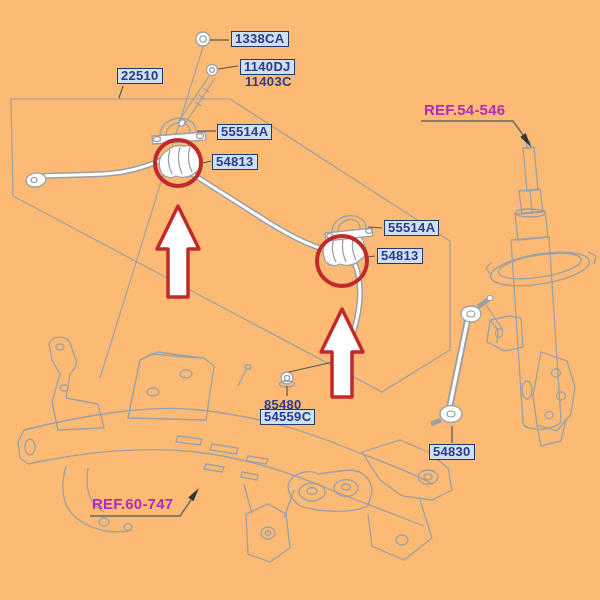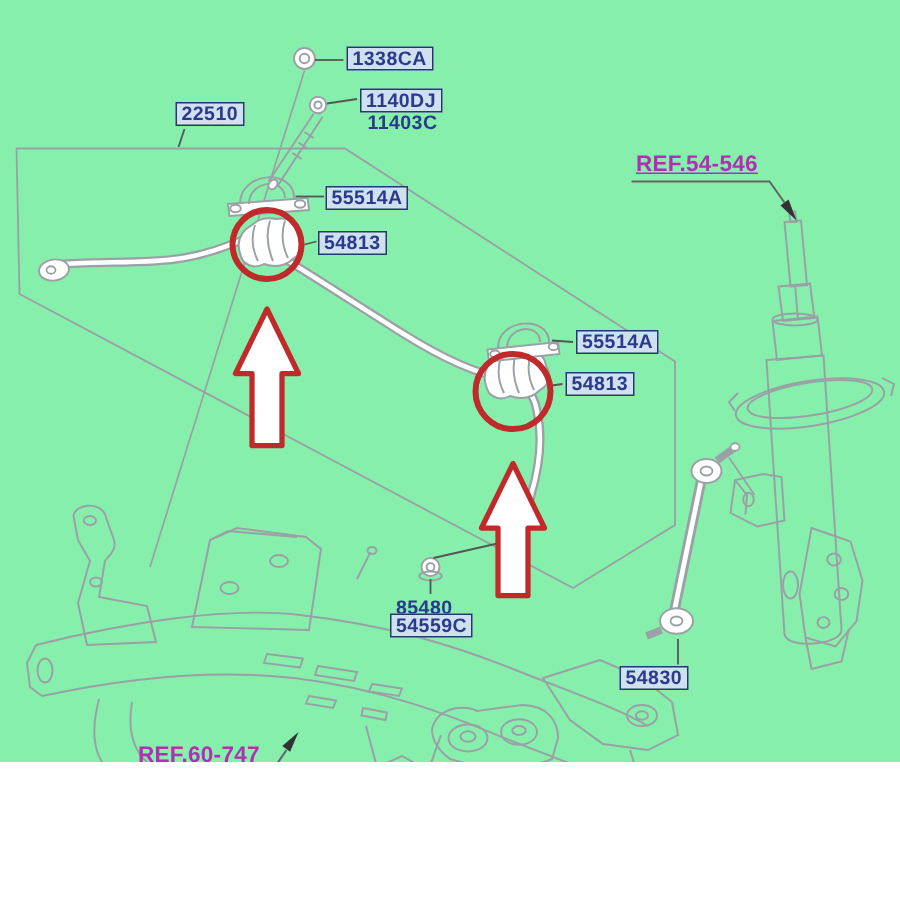--- a/index.html
+++ b/index.html
@@ -1,17 +1,17 @@
 <!DOCTYPE html>
 <html style="--part-text: #2b3a8c; --part-box-bg: #cfe0ee; --part-box-border: #223a6e; --ref-text: #b02fb5;"><head>
 <meta charset="utf-8">
 <style>
   html,body{margin:0;padding:0;background:#ffffff;}
   .stage{
-    position:relative;width:600px;height:508px;background:#86efac;overflow:hidden;
+    position:relative;width:600px;height:600px;background:#fdba74;overflow:hidden;
     font-family:"Liberation Sans",sans-serif;
   }
   svg{position:absolute;left:0;top:0;}
   .pn{
     position:absolute;
     font:bold 13px/15px "Liberation Sans",sans-serif;
     color:var(--part-text,#2b3a8c);
     white-space:nowrap;
     letter-spacing:.3px;
   }
@@ -20,21 +20,20 @@
     border:1.6px solid var(--part-box-border,#223a6e);
     padding:0 3px;
     line-height:14px;
   }
   .ref{
     position:absolute;
     font:bold 15px/17px "Liberation Sans",sans-serif;
     color:var(--ref-text,#b02fb5);
     white-space:nowrap;
     letter-spacing:.2px;
-    text-decoration:underline;
   }
 </style>
 </head>
 <body>
 
 <div class="stage">
 
 <svg width="600" height="600" viewBox="0 0 600 600">
 
   <g stroke="#9aa0a6" stroke-width="1.2" fill="none">
@@ -211,18 +210,18 @@
 <div class="pn box" style="left:231px;top:31px">1338CA</div>
 <div class="pn box" style="left:240px;top:59px">1140DJ</div>
 <div class="pn" style="left:245px;top:74px">11403C</div>
 <div class="pn box" style="left:117px;top:68px">22510</div>
 <div class="pn box" style="left:217px;top:124px">55514A</div>
 <div class="pn box" style="left:212px;top:154px">54813</div>
 <div class="pn box" style="left:384px;top:220px">55514A</div>
 <div class="pn box" style="left:377px;top:248px">54813</div>
 <div class="pn" style="left:264px;top:397px">85480</div>
 <div class="pn box" style="left:260px;top:409px">54559C</div>
-<div class="pn box" style="left:413px;top:444px">54830</div>
+<div class="pn box" style="left:429px;top:444px">54830</div>
 
 <div class="ref" style="left:424px;top:101px">REF.54-546</div>
 <div class="ref" style="left:92px;top:495px">REF.60-747</div>
 
 </div>
 
 </body></html>

